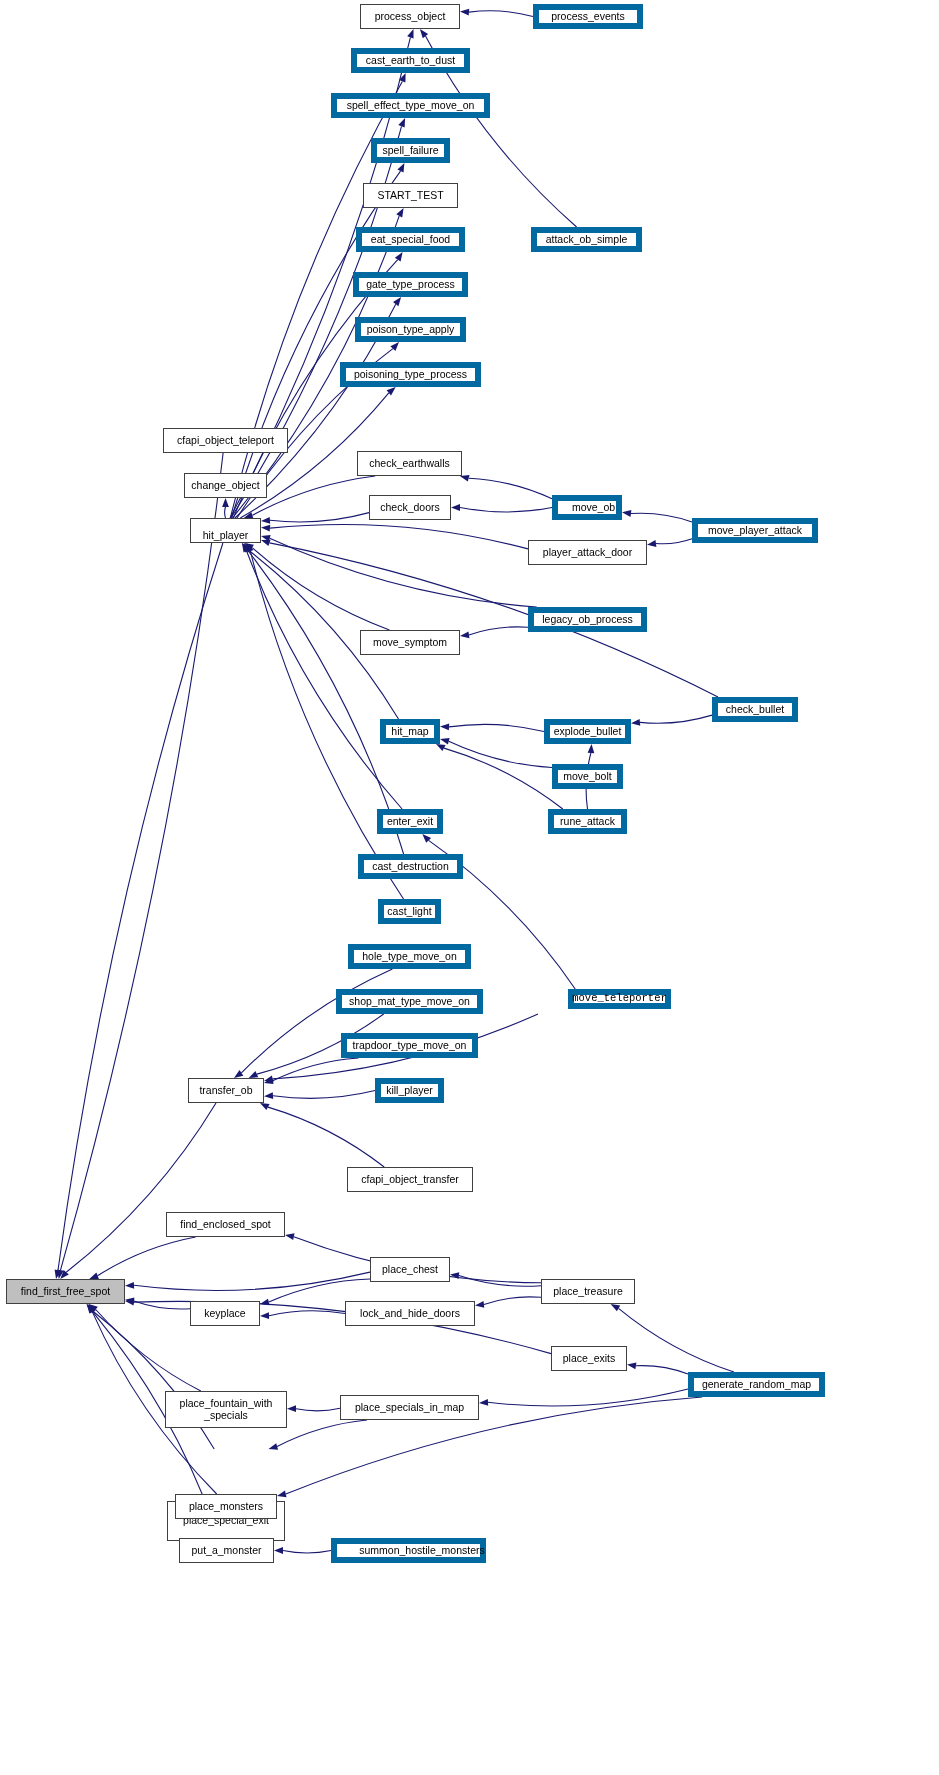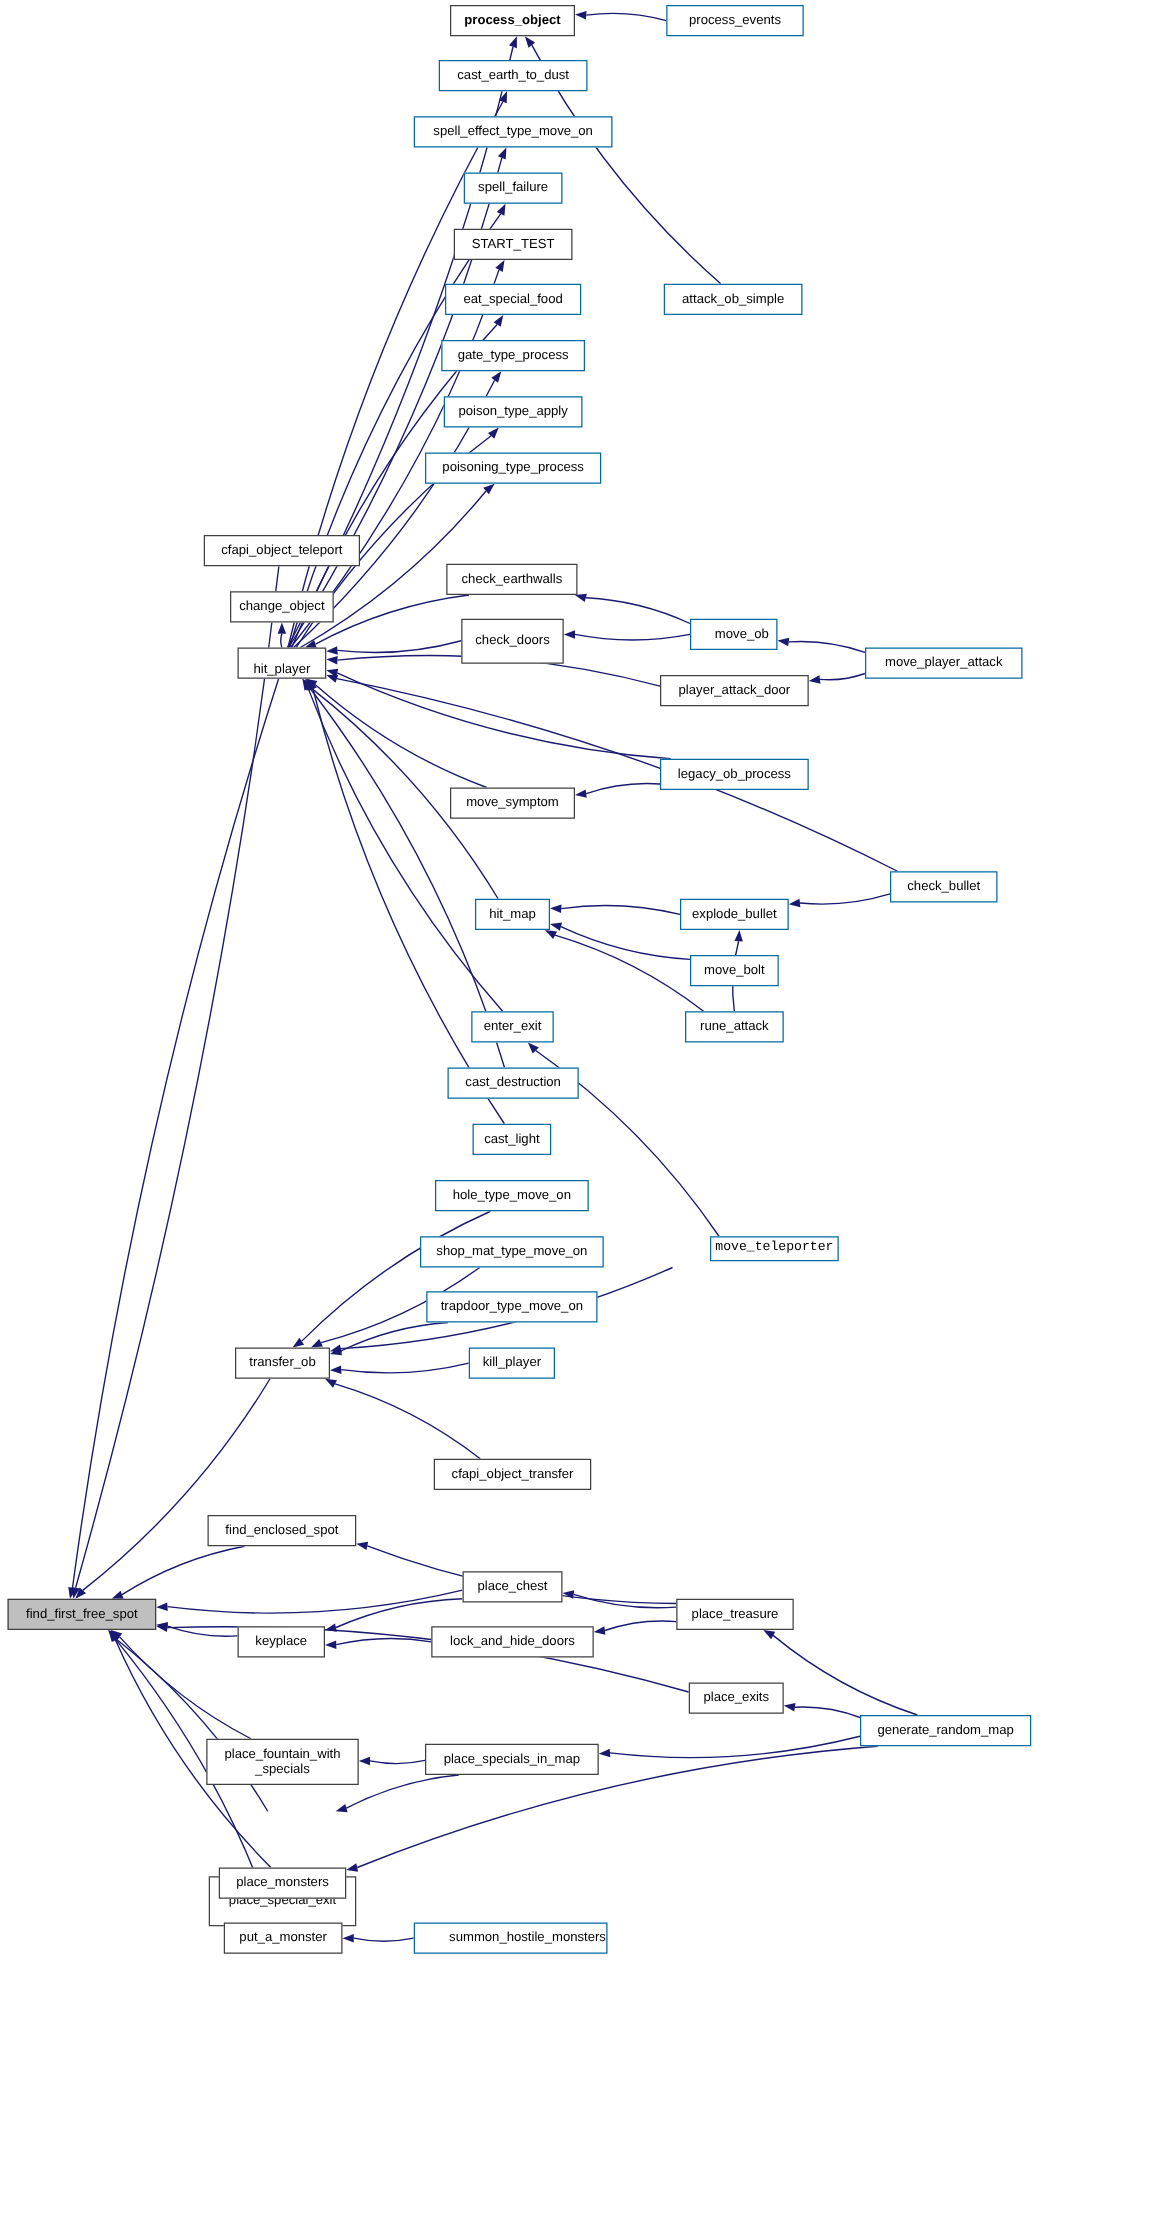--- a/index.html
+++ b/index.html
@@ -29,21 +29,21 @@
     box-sizing: border-box;
     display: flex;
     align-items: center;
     justify-content: center;
     text-align: center;
     font-size: 10.5px;
     line-height: 1.12;
     color: #000000;
     background: #ffffff;
     white-space: pre-line;
-    border: 1px solid #0369a1;
+    border: 6px solid #0369a1;
     letter-spacing: 0px;
     cursor: pointer;
   }
   .node.black {
     border: 1px solid #404040;
   }
   .node.current {
     border: 1px solid #404040;
     background: #bfbfbf;
   }
@@ -176,35 +176,35 @@
       <path d="M 214.2,1449.0 Q 166.0,1368.6 92.4,1310.8" fill="none" stroke="#191970" stroke-width="1.1"></path>
       <polygon points="86.4,1304.0 94.9,1308.5 89.8,1313.0" fill="#191970"></polygon>
       <path d="M 216.7,1494.0 Q 137.6,1414.1 92.1,1311.4" fill="none" stroke="#191970" stroke-width="1.1"></path>
       <polygon points="87.0,1304.0 94.9,1309.5 89.3,1313.4" fill="#191970"></polygon>
       <path d="M 218.7,1538.0 Q 176.4,1413.5 92.8,1311.9" fill="none" stroke="#191970" stroke-width="1.1"></path>
       <polygon points="88.5,1304.0 95.8,1310.2 89.9,1313.5" fill="#191970"></polygon>
       <path d="M 331.0,1550.5 Q 307.0,1555.5 283.0,1550.5" fill="none" stroke="#191970" stroke-width="1.1"></path>
       <polygon points="274.0,1550.5 283.0,1547.1 283.0,1553.9" fill="#191970"></polygon>
     </svg>
   <div id="node-layer">
-      <div class="node black" style="left: 360px; top: 4px; width: 100px; height: 25px; font-weight: bold;"><span class="node-label">process_object</span></div>
+      <div class="node black" style="left: 360px; top: 4px; width: 100px; height: 25px;"><span class="node-label">process_object</span></div>
       <div class="node " style="left: 533px; top: 4px; width: 110px; height: 25px;"><span class="node-label">process_events</span></div>
       <div class="node " style="left: 351px; top: 48px; width: 119px; height: 25px;"><span class="node-label">cast_earth_to_dust</span></div>
       <div class="node " style="left: 331px; top: 93px; width: 159px; height: 25px;"><span class="node-label">spell_effect_type_move_on</span></div>
       <div class="node " style="left: 371px; top: 138px; width: 79px; height: 25px;"><span class="node-label">spell_failure</span></div>
       <div class="node black" style="left: 363px; top: 183px; width: 95px; height: 25px;"><span class="node-label">START_TEST</span></div>
       <div class="node " style="left: 356px; top: 227px; width: 109px; height: 25px;"><span class="node-label">eat_special_food</span></div>
       <div class="node " style="left: 531px; top: 227px; width: 111px; height: 25px;"><span class="node-label">attack_ob_simple</span></div>
       <div class="node " style="left: 353px; top: 272px; width: 115px; height: 25px;"><span class="node-label">gate_type_process</span></div>
       <div class="node " style="left: 355px; top: 317px; width: 111px; height: 25px;"><span class="node-label">poison_type_apply</span></div>
       <div class="node " style="left: 340px; top: 362px; width: 141px; height: 25px;"><span class="node-label">poisoning_type_process</span></div>
       <div class="node black" style="left: 163px; top: 428px; width: 125px; height: 25px;"><span class="node-label">cfapi_object_teleport</span></div>
       <div class="node black" style="left: 184px; top: 473px; width: 83px; height: 25px;"><span class="node-label">change_object</span></div>
       <div class="node black" style="left: 357px; top: 451px; width: 105px; height: 25px;"><span class="node-label">check_earthwalls</span></div>
-      <div class="node black" style="left: 369px; top: 495px; width: 82px; height: 36px; text-align: center;"><span class="node-label">check_doors</span></div>
+      <div class="node black" style="left: 369px; top: 495px; width: 82px; height: 25px; text-align: center;"><span class="node-label">check_doors</span></div>
       <div class="node " style="left: 552px; top: 495px; width: 70px; height: 25px; padding-left: 13px;"><span class="node-label">move_ob</span></div>
       <div class="node " style="left: 692px; top: 518px; width: 126px; height: 25px;"><span class="node-label">move_player_attack</span></div>
       <div class="node black" style="left: 190px; top: 518px; width: 71px; height: 25px; align-items: flex-end;"><span class="node-label">hit_player</span></div>
       <div class="node black" style="left: 528px; top: 540px; width: 119px; height: 25px;"><span class="node-label">player_attack_door</span></div>
       <div class="node " style="left: 528px; top: 607px; width: 119px; height: 25px;"><span class="node-label">legacy_ob_process</span></div>
       <div class="node black" style="left: 360px; top: 630px; width: 100px; height: 25px;"><span class="node-label">move_symptom</span></div>
       <div class="node " style="left: 712px; top: 697px; width: 86px; height: 25px;"><span class="node-label">check_bullet</span></div>
       <div class="node " style="left: 380px; top: 719px; width: 60px; height: 25px;"><span class="node-label">hit_map</span></div>
       <div class="node " style="left: 544px; top: 719px; width: 87px; height: 25px;"><span class="node-label">explode_bullet</span></div>
       <div class="node " style="left: 552px; top: 764px; width: 71px; height: 25px;"><span class="node-label">move_bolt</span></div>

